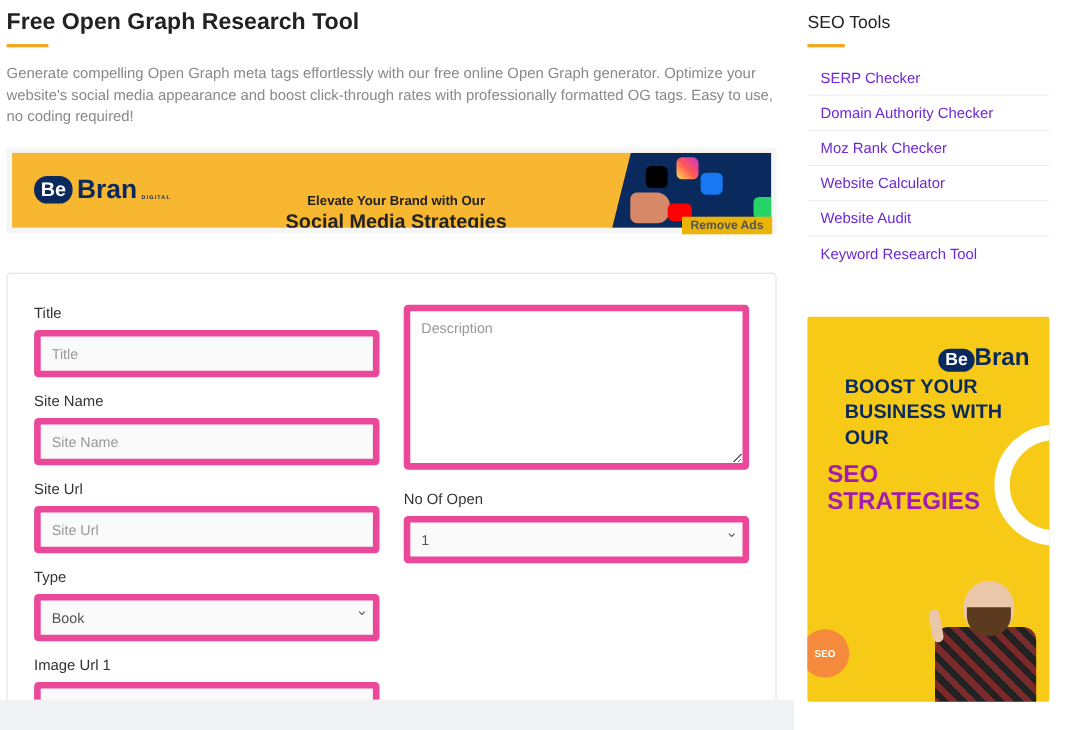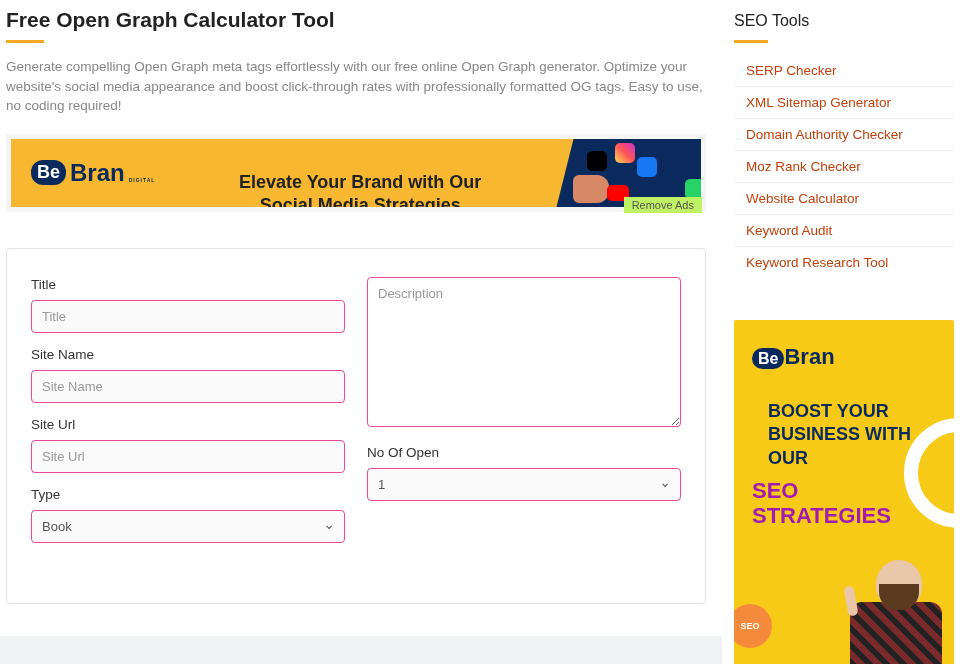--- a/index.html
+++ b/index.html
@@ -75,21 +75,21 @@
     align-self: flex-end;
     margin-bottom: 4px;
   }
   .banner-text {
     flex: 1;
     text-align: center;
     font-weight: 600;
     color: #222;
     line-height: 1.3;
   }
-  .banner-text .l1 { font-size: 18px; margin-top: 43px; }
+  .banner-text .l1 { font-size: 12px; margin-top: 43px; }
   .banner-text .l2 { font-size: 18px; font-weight: 700; }
   .banner-icons {
     width: 150px;
     height: 100%;
     background: #0a2a5e;
     transform: skewX(-14deg);
     margin-right: -14px;
     position: relative;
   }
   .banner-icons-inner {
@@ -115,43 +115,44 @@
     border-radius: 6px 12px 12px 6px;
     position: absolute;
     left: 8px; bottom: 4px;
   }
   .remove-ads {
     position: absolute;
     right: 4px;
     bottom: -1px;
     font-size: 11px;
     color: #555;
-    background: #bef264;
+    background: #eab308;
     padding: 2px 8px;
     cursor: pointer;
+    font-weight: bold;
   }
   .form-card {
     border: 1px solid #e4e4e4;
     border-radius: 4px;
     margin-top: 36px;
     padding: 28px 24px 46px;
     display: flex;
     gap: 22px;
   }
   .col { flex: 1; }
   .field { margin-bottom: 14px; }
   .label {
     font-size: 13.5px;
     color: #333;
     margin-bottom: 8px;
     display: block;
   }
   .input, .select, .textarea {
     width: 100%;
-    border: 1px solid #ec4899;
+    border: 6px solid #ec4899;
     background: #fafafa;
     border-radius: 4px;
     padding: 8px 10px;
     font-size: 13px;
     color: #555;
     font-family: inherit;
   }
   .input::placeholder, .textarea::placeholder { color: #999; }
   .textarea {
     height: 150px;
@@ -185,42 +186,42 @@
   }
   .side-underline {
     width: 34px;
     height: 3px;
     background: #f5a623;
     margin-bottom: 18px;
   }
   .side-list { list-style: none; }
   .side-item {
     font-size: 13.5px;
-    color: #c2410c;
+    color: #6d28d9;
     padding: 8px 4px 8px 12px;
     border-bottom: 1px solid #eee;
     cursor: pointer;
   }
   .side-item:first-child { padding-top: 2px; }
   .side-item:last-child { border-bottom: none; }
   .side-ad {
     margin-top: 42px;
     background: #f7ca18;
     height: 350px;
     padding: 24px 18px 0;
     position: relative;
     overflow: hidden;
     border-radius: 2px;
   }
   .side-ad .logo2 {
     color: #0a2a5e;
     font-weight: 700;
     font-size: 22px;
-    text-align: left;
-    margin-bottom: 30px;
+    text-align: right;
+    margin-bottom: 2px;
   }
   .side-ad .logo2 .be {
     background: #0a2a5e;
     color: #fff;
     padding: 2px 6px;
     border-radius: 12px;
     font-size: 16px;
   }
   .side-ad .boost {
     font-size: 18px;
@@ -300,21 +301,21 @@
     bottom: 0;
     height: 28px;
     background: #f0f2f4;
   }
 </style>
 </head>
 <body>
 
 <div class="page">
   <div class="main">
-    <h1 class="page-title">Free Open Graph Calculator Tool</h1>
+    <h1 class="page-title">Free Open Graph Research Tool</h1>
     <div class="title-underline"></div>
     <p class="page-subtitle">Generate compelling Open Graph meta tags effortlessly with our free online Open Graph generator. Optimize your website's social media appearance and boost click-through rates with professionally formatted OG tags. Easy to use, no coding required!</p>
 
     <div class="banner-wrap">
       <div class="banner">
         <div class="banner-logo">
           <span class="be">Be</span>
           <span>Bran</span>
           <span class="sub">DIGITAL</span>
         </div>
@@ -351,20 +352,24 @@
           <input class="input" placeholder="Site Url" style="">
         </div>
         <div class="field">
           <label class="label">Type</label>
           <div class="select-wrap">
             <select class="select">
               <option>Book</option>
             </select>
           </div>
         </div>
+        <div class="field">
+          <label class="label">Image Url 1</label>
+          <input class="input" placeholder="Image Url" style="">
+        </div>
       </div>
       <div class="col">
         <div class="field">
           <textarea class="textarea" placeholder="Description" style=""></textarea>
         </div>
         <div class="field">
           <label class="label">No Of Open</label>
           <div class="select-wrap">
             <select class="select">
               <option>1</option>
@@ -373,25 +378,24 @@
         </div>
       </div>
     </div>
   </div>
 
   <div class="sidebar">
     <div class="side-title">SEO Tools</div>
     <div class="side-underline"></div>
     <ul class="side-list">
       <li class="side-item">SERP Checker</li>
-      <li class="side-item">XML Sitemap Generator</li>
       <li class="side-item">Domain Authority Checker</li>
       <li class="side-item">Moz Rank Checker</li>
       <li class="side-item">Website Calculator</li>
-      <li class="side-item">Keyword Audit</li>
+      <li class="side-item">Website Audit</li>
       <li class="side-item">Keyword Research Tool</li>
     </ul>
 
     <div class="side-ad">
       <div class="logo2">
         <span class="be">Be</span><span>Bran</span>
       </div>
       <div class="boost">BOOST YOUR BUSINESS WITH OUR</div>
       <div class="seo">SEO STRATEGIES</div>
       <div class="circle"></div>

